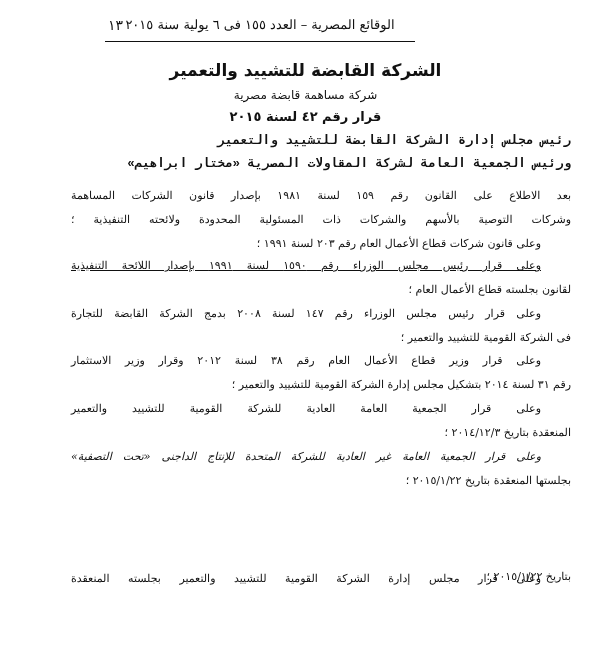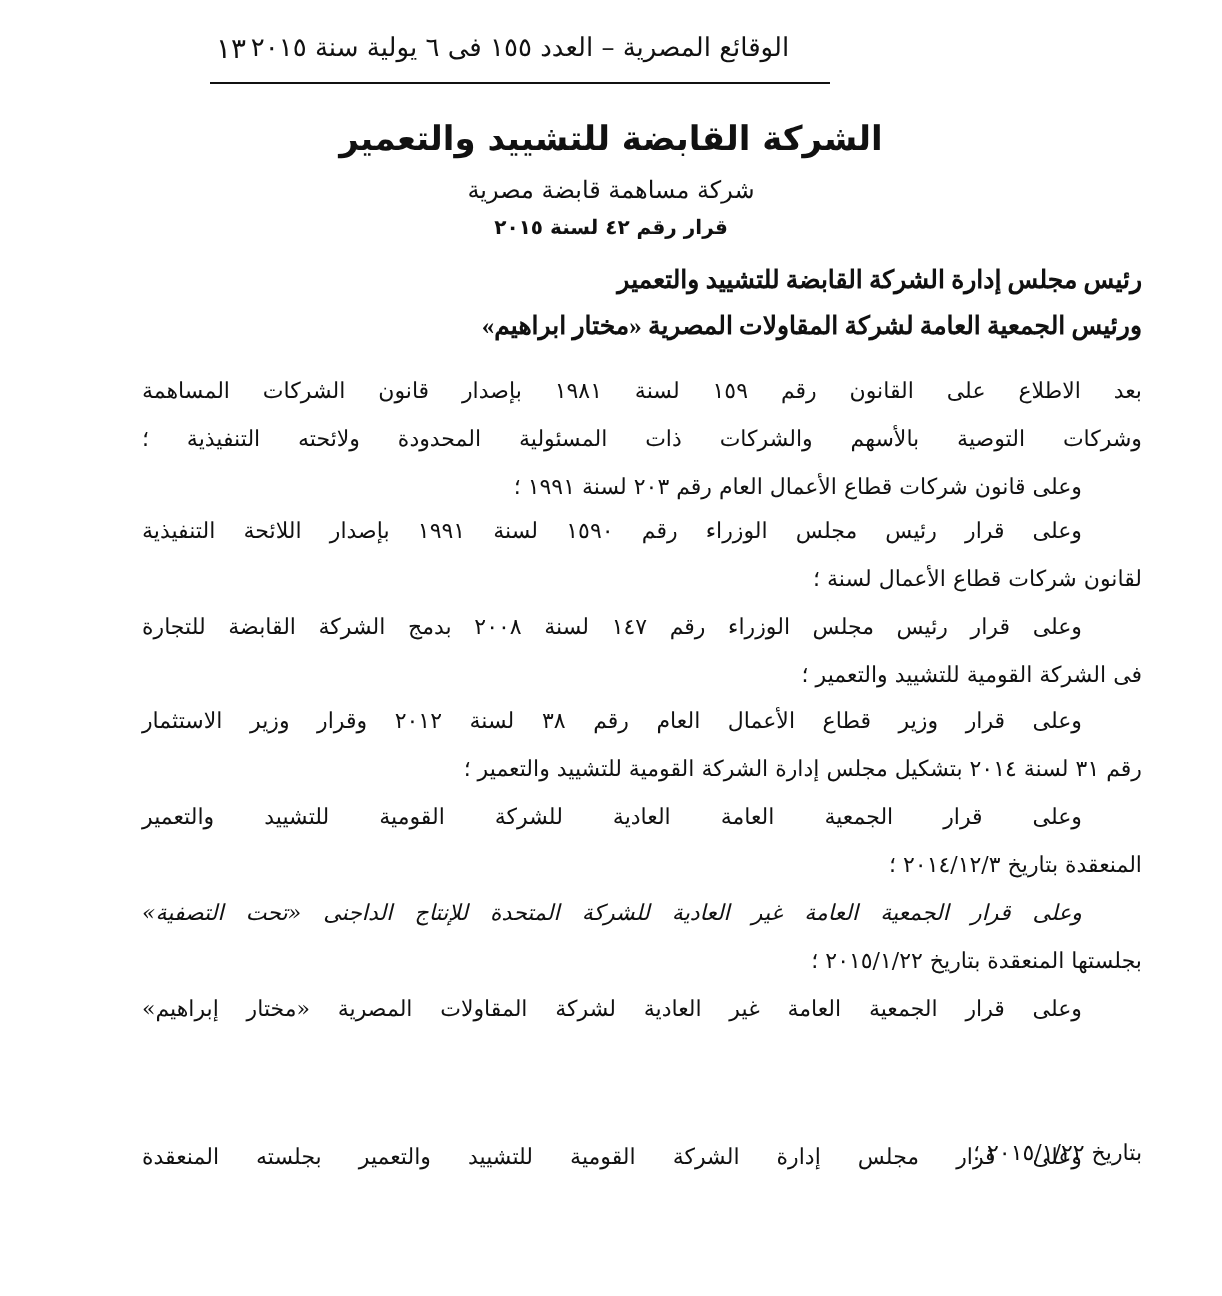--- a/index.html
+++ b/index.html
@@ -7,23 +7,23 @@
            font-family: "DejaVu Serif", serif; color: #111; }
     .page { position: absolute; left: 0; top: 0; width: 611px; height: 648px; direction: rtl; }
     .running-header { position: absolute; top: 14px; left: 105px; width: 310px; height: 22px;
            font-size: 13px; line-height: 22px; text-align: center; white-space: nowrap; }
     .page-number { position: absolute; top: 14px; left: 108px; font-size: 14px; line-height: 22px; }
     .header-rule { position: absolute; top: 41px; left: 105px; width: 310px; height: 0;
            border-top: 1.5px solid #111; }
     .center { position: absolute; left: 0; width: 611px; text-align: center; white-space: nowrap; }
     .title { top: 60px; font-size: 17px; font-weight: bold; font-family: "DejaVu Sans", sans-serif; }
     .subtitle { top: 88px; font-size: 12px; font-family: "DejaVu Sans", sans-serif; }
-    .decree { top: 109px; font-size: 10px; font-weight: bold; font-family: "DejaVu Sans", sans-serif; }
+    .decree { top: 109px; font-size: 13px; font-weight: bold; font-family: "DejaVu Sans", sans-serif; }
     .issuer { position: absolute; right: 40px; font-size: 12.5px; font-weight: bold;
-           font-family: Liberation Serif, serif; white-space: nowrap; }
+           font-family: Liberation Mono, monospace; white-space: nowrap; }
     .issuer1 { top: 132px; }
     .issuer2 { top: 155px; }
     .line { position: absolute; right: 40px; font-size: 11px; white-space: nowrap; line-height: 16px; }
     .justify { width: 500px; text-align: justify; text-align-last: justify; }
     .indent { right: 70px; }
   </style>
 </head>
 <body>
 
 <div class="page">
@@ -34,26 +34,25 @@
   <div class="center subtitle">شركة مساهمة قابضة مصرية</div>
   <div class="center title">الشركة القابضة للتشييد والتعمير</div>
   <div class="center decree">قرار رقم ٤٢ لسنة ٢٠١٥</div>
 
   <div class="issuer issuer1">رئيس مجلس إدارة الشركة القابضة للتشييد والتعمير</div>
   <div class="issuer issuer2">ورئيس الجمعية العامة لشركة المقاولات المصرية «مختار ابراهيم»</div>
 
   <div class="line justify" style="top:188px">بعد الاطلاع على القانون رقم ١٥٩ لسنة ١٩٨١ بإصدار قانون الشركات المساهمة</div>
   <div class="line justify" style="top:212px">وشركات التوصية بالأسهم والشركات ذات المسئولية المحدودة ولائحته التنفيذية ؛</div>
   <div class="line indent" style="top:236px">وعلى قانون شركات قطاع الأعمال العام رقم ٢٠٣ لسنة ١٩٩١ ؛</div>
-  <div class="line indent" style="top:258px; width:470px; text-align:justify; text-align-last:justify;">وعلى قرار رئيس مجلس الوزراء رقم ١٥٩٠ لسنة ١٩٩١ بإصدار اللائحة التنفيذية</div>
-  <div class="line" style="top:282px">لقانون شركات قطاع الأعمال لسنة ؛</div>
+  <div class="line indent" style="top:258px; width:470px; text-align:justify; text-align-last:justify;text-decoration:underline;">وعلى قرار رئيس مجلس الوزراء رقم ١٥٩٠ لسنة ١٩٩١ بإصدار اللائحة التنفيذية</div>
+  <div class="line" style="top:282px">لقانون بجلسته قطاع الأعمال العام ؛</div>
   <div class="line indent" style="top:306px; width:470px; text-align:justify; text-align-last:justify;">وعلى قرار رئيس مجلس الوزراء رقم ١٤٧ لسنة ٢٠٠٨ بدمج الشركة القابضة للتجارة</div>
   <div class="line" style="top:330px">فى الشركة القومية للتشييد والتعمير ؛</div>
   <div class="line indent" style="top:353px; width:470px; text-align:justify; text-align-last:justify;margin-left:20px;">وعلى قرار وزير قطاع الأعمال العام رقم ٣٨ لسنة ٢٠١٢ وقرار وزير الاستثمار</div>
   <div class="line" style="top:377px">رقم ٣١ لسنة ٢٠١٤ بتشكيل مجلس إدارة الشركة القومية للتشييد والتعمير ؛</div>
   <div class="line indent" style="top:401px; width:470px; text-align:justify; text-align-last:justify;">وعلى قرار الجمعية العامة العادية للشركة القومية للتشييد والتعمير</div>
   <div class="line" style="top:425px">المنعقدة بتاريخ ٢٠١٤/١٢/٣ ؛</div>
   <div class="line indent" style="top:449px; width:470px; text-align:justify; text-align-last:justify;font-style:italic;">وعلى قرار الجمعية العامة غير العادية للشركة المتحدة للإنتاج الداجنى «تحت التصفية»</div>
   <div class="line" style="top:473px">بجلستها المنعقدة بتاريخ ٢٠١٥/١/٢٢ ؛</div>
-  <div class="line indent" style="top:497px; width:470px; text-align:justify; text-align-last:justify;">وعلى قرار الجمعية العامة غير العادية لشركة المقاولات المصرية «مختار إبراهيم»</div>
   <div class="line indent" style="top:545px; width:470px; text-align:justify; text-align-last:justify;margin-top:26px;">وعلى قرار مجلس إدارة الشركة القومية للتشييد والتعمير بجلسته المنعقدة</div>
   <div class="line" style="top:569px">بتاريخ ٢٠١٥/١/٢٢ ؛</div>
 </div>
 
 </body></html>

